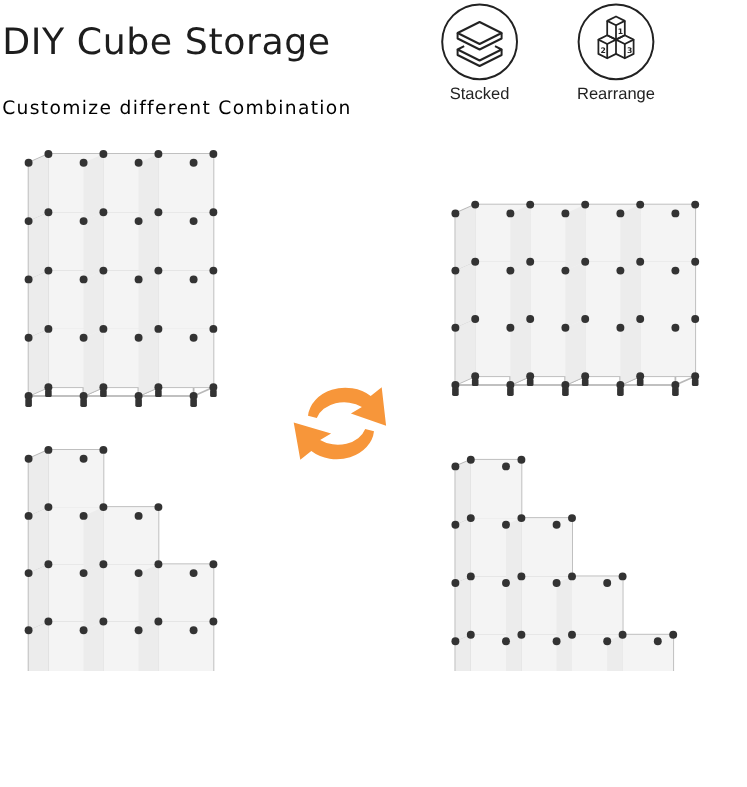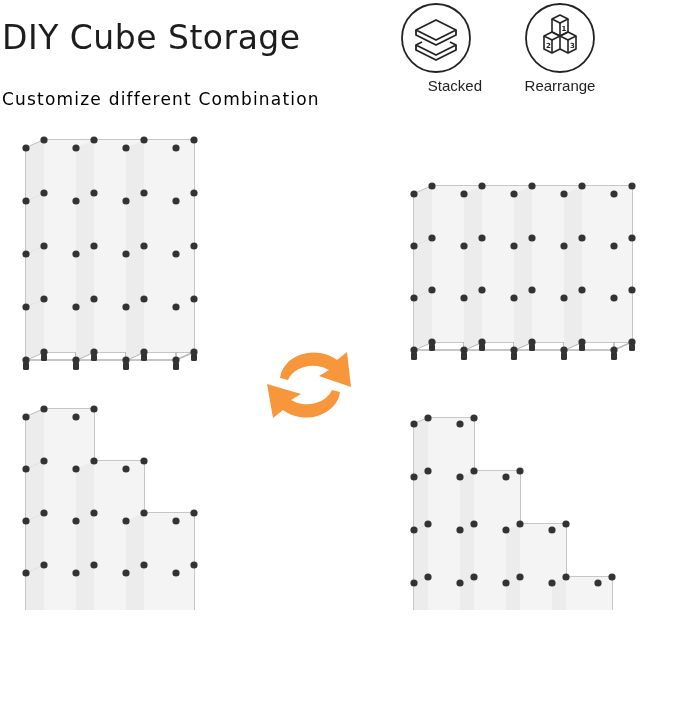--- a/index.html
+++ b/index.html
@@ -12,21 +12,21 @@
   .shelf{position:absolute;}
   .arrows{position:absolute;left:255px;top:340px;}
 </style>
 </head>
 <body>
 
 <div id="root">
   <div class="title">DIY Cube Storage</div>
   <div class="subtitle">Customize different Combination</div>
 
-  <div class="badge" style="left:390px;top:2px;width:92px;text-align:right;">
+  <div class="badge" style="left:390px;top:2px;width:92px;">
     <svg width="72" height="72" viewBox="0 0 72 72">
       <circle cx="36" cy="36" r="34" fill="#fff" stroke="#222" stroke-width="1.8"></circle>
       <g fill="none" stroke="#222" stroke-width="1.8" stroke-linejoin="round">
         <path d="M16 28 L36 18 L56 28 L36 38 Z"></path>
         <path d="M16 28 L16 33 L36 43 L56 33 L56 28"></path>
         <path d="M22 40 L16 43 L36 53 L56 43 L50 40"></path>
         <path d="M16 43 L16 48 L36 58 L56 48 L56 43"></path>
       </g>
     </svg>
     <div class="lbl">Stacked</div>

